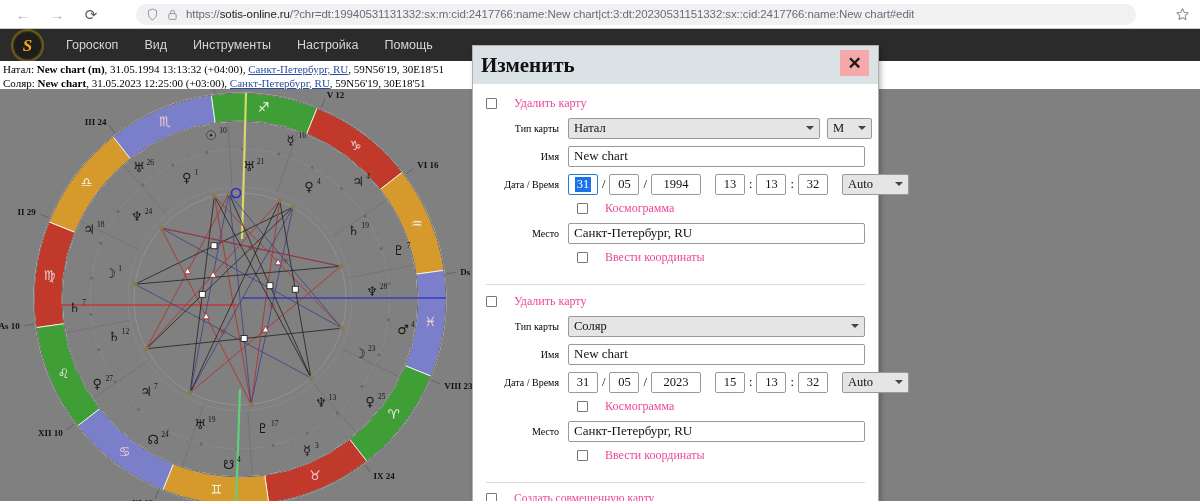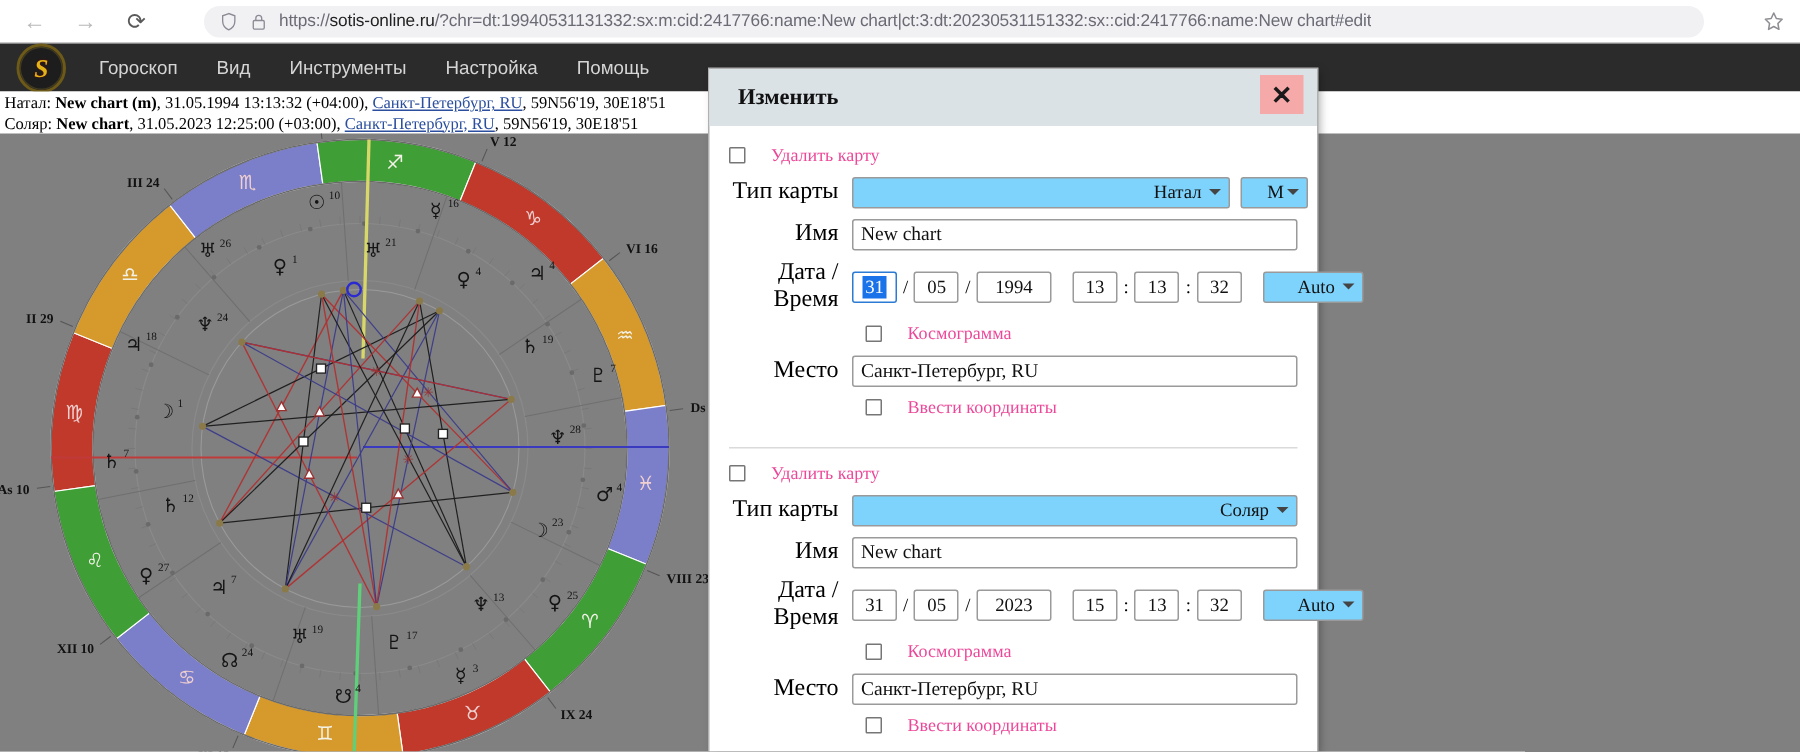--- a/index.html
+++ b/index.html
@@ -89,38 +89,38 @@
     background:#ffffff;
     box-shadow:0 0 0 1px #b0b0b0, 2px 2px 6px rgba(0,0,0,.35);
     box-sizing:border-box;
     display:flex;flex-direction:column;
   }
   .modal-header{
     height:38px;background:#dbe2e6;display:flex;align-items:center;
     position:relative;flex:0 0 auto;
   }
   .modal-title{
-    font-family:"Liberation Serif", serif;font-weight:700;font-size:15px;
-    color:#111;margin-left:19px;
+    font-family:"Liberation Serif", serif;font-weight:700;font-size:21px;
+    color:#111;margin-left:8px;
   }
   .modal-close{
     position:absolute;right:9px;top:4px;width:29px;height:26px;
     background:#f6a9a9;display:flex;align-items:center;justify-content:center;
     color:#1a1a1a;font-size:17px;font-weight:700;line-height:1;cursor:pointer;
     font-family:"Liberation Sans", sans-serif;
   }
   .modal-body{padding:10px 13px 0 13px;flex:1 1 auto;box-sizing:border-box;}
 
   .form-section{padding-bottom:6px;}
   .hr{height:0;border-top:1px solid #dadada;margin:7px 0 9px 0;}
 
   .row{display:flex;align-items:center;margin-bottom:6px;min-height:22px;}
   .row .lbl{
     width:82px;flex:0 0 82px;text-align:right;padding-right:9px;
-    font-family:"Liberation Serif", serif;font-size:16px;color:#000;
+    font-family:"Liberation Serif", serif;font-size:10px;color:#000;
     box-sizing:border-box;
   }
   .row .ctl{flex:1 1 auto;display:flex;align-items:center;gap:0;}
 
   
   .cbline{display:flex;align-items:center;margin:2px 0 6px 0;}
   .cbline.indent{margin-left:91px;}
   .cbline .cbtxt{
     font-family:"Liberation Serif", serif;font-size:12px;color:#ec4899;margin-left:17px;
   }
@@ -131,24 +131,24 @@
   }
 
   
   .txt{
     height:21px;border:1px solid #9a9a9a;background:#fff;border-radius:2px;
     font-family:"Liberation Serif", serif;font-size:13px;color:#111;
     padding:0 5px;box-sizing:border-box;width:100%;
   }
   .sel{
     height:21px;border:1px solid #9a9a9a;border-radius:2px;
-    background:#7dd3fc;
+    background:#e5e5e5;
     font-family:"Liberation Serif", serif;font-size:12.5px;color:#111;
     padding:0 18px 0 5px;box-sizing:border-box;
-    display:flex;align-items:center;position:relative;width:100%;justify-content:flex-end;
+    display:flex;align-items:center;position:relative;width:100%;
   }
   .sel .chev{
     position:absolute;right:5px;top:50%;transform:translateY(-50%);
     width:0;height:0;border-left:4px solid transparent;border-right:4px solid transparent;
     border-top:4px solid #444;
   }
   .sel-wide{width:252px;flex:0 0 252px;}
   .sel-full{width:100%;}
   .sel-m{width:45px;flex:0 0 45px;margin-left:7px;padding-right:15px;}
   .sel-auto{width:67px;flex:0 0 67px;margin-left:14px;}

